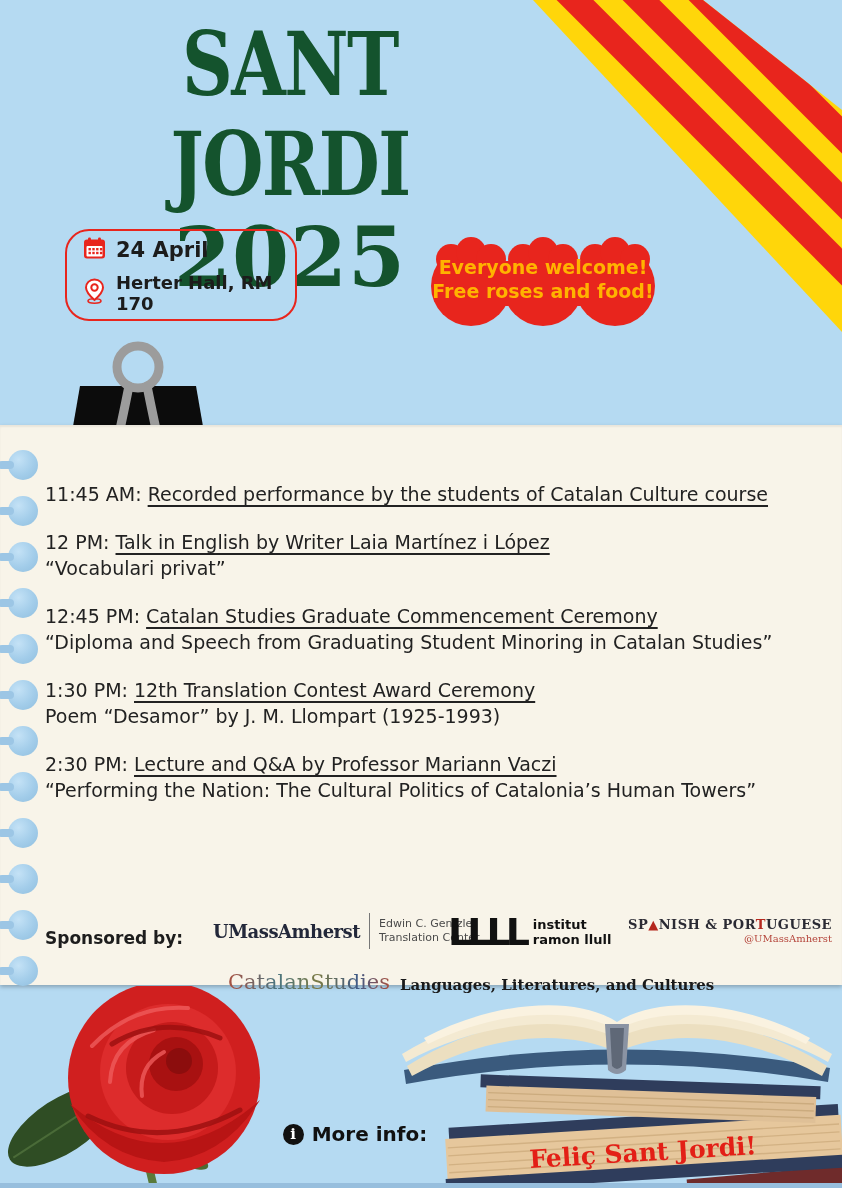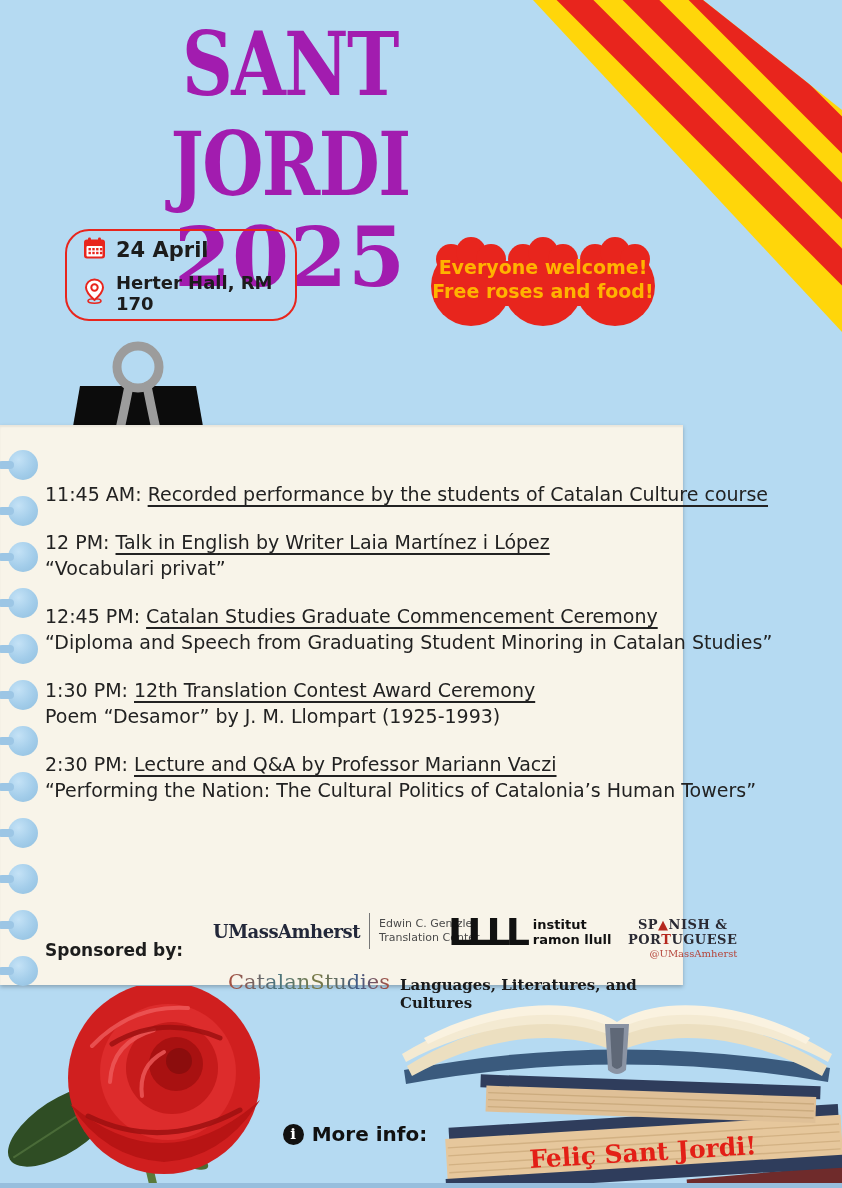--- a/index.html
+++ b/index.html
@@ -6,21 +6,21 @@
   .poster{
     position:relative;width:842px;height:1188px;overflow:hidden;
     background:#b5daf2;
     font-family:"DejaVu Sans", sans-serif;
   }
   
   .ribbon-svg{position:absolute;top:0;left:0;pointer-events:none;}
   
   .title{
     position:absolute;top:14px;left:0;width:580px;text-align:center;
-    color:#a21caf;font-family:"DejaVu Serif", serif;font-weight:bold;
+    color:#14532d;font-family:"DejaVu Serif", serif;font-weight:bold;
   }
   .title-line1{font-size:88px;line-height:100px;letter-spacing:-2px;transform:scaleX(0.8);}
   .title-line2{font-size:82px;line-height:86px;letter-spacing:1px;}
   
   .info-box{
     position:absolute;left:65px;top:229px;width:232px;height:92px;
     border:2.5px solid #e8251d;border-radius:24px;background:transparent;
     display:flex;flex-direction:column;justify-content:center;gap:8px;
     padding-left:16px;box-sizing:border-box;color:#1c1c1c;
   }
@@ -31,39 +31,39 @@
   .welcome{position:absolute;left:424px;top:231px;width:238px;height:98px;}
   .welcome svg{position:absolute;top:0;left:0;}
   .welcome-text{
     position:absolute;top:24px;left:0;width:100%;text-align:center;
     color:#ffb300;font-size:19px;font-weight:bold;line-height:24px;
   }
   
   .clip{position:absolute;left:62px;top:334px;}
   
   .notepad{
-    position:absolute;left:0;top:425px;width:683px;height:560px;
+    position:absolute;left:0;top:425px;width:842px;height:560px;
     background:#f8f4e9;box-shadow:0 2px 4px rgba(0,0,0,.25), inset 0 2px 2px rgba(0,0,0,.06);
   }
   .dot{
     position:absolute;left:8px;width:30px;height:30px;border-radius:50%;
     background:radial-gradient(circle at 35% 32%, #c4e2f6 0%, #a3cdea 55%, #8fbede 100%);
   }
   .dot::before{
     content:"";position:absolute;left:-10px;top:11px;width:16px;height:8px;
     border-radius:4px;background:#9cc6e5;
   }
   .schedule{
     position:absolute;left:45px;top:56px;width:780px;
     color:#222;font-size:19px;line-height:26px;
   }
   .sched-item{margin-bottom:22px;}
   .sched-title{text-decoration:underline;text-underline-offset:4px;text-decoration-thickness:1.5px;}
   
-  .sponsors-label{position:absolute;left:45px;top:503px;font-size:17px;font-weight:600;color:#1d1d1d;margin-top:12px;}
+  .sponsors-label{position:absolute;left:45px;top:503px;font-size:17px;font-weight:600;color:#1d1d1d;}
   .logo-umass{position:absolute;left:213px;top:488px;display:flex;align-items:center;color:#23283a;}
   .umass-word{font-family:"DejaVu Serif", serif;font-size:18px;font-weight:bold;letter-spacing:-0.5px;}
   .umass-div{width:1px;height:36px;background:#777;margin:0 9px;}
   .gentzler{font-size:11px;line-height:14px;color:#4a4a4a;}
   .logo-irl{position:absolute;left:448px;top:492px;display:flex;align-items:center;gap:8px;color:#111;}
   .irl-mark{font-size:38px;font-weight:900;letter-spacing:-5px;line-height:30px;font-family:"DejaVu Sans", sans-serif;}
   .irl-name{font-size:13px;font-weight:bold;line-height:15px;}
   .logo-sp{position:absolute;left:628px;top:492px;text-align:center;font-family:"DejaVu Serif", serif;}
   .sp-line{font-size:13px;font-weight:bold;color:#2a2a33;letter-spacing:0.5px;}
   .sp-red{color:#b5281e;}

